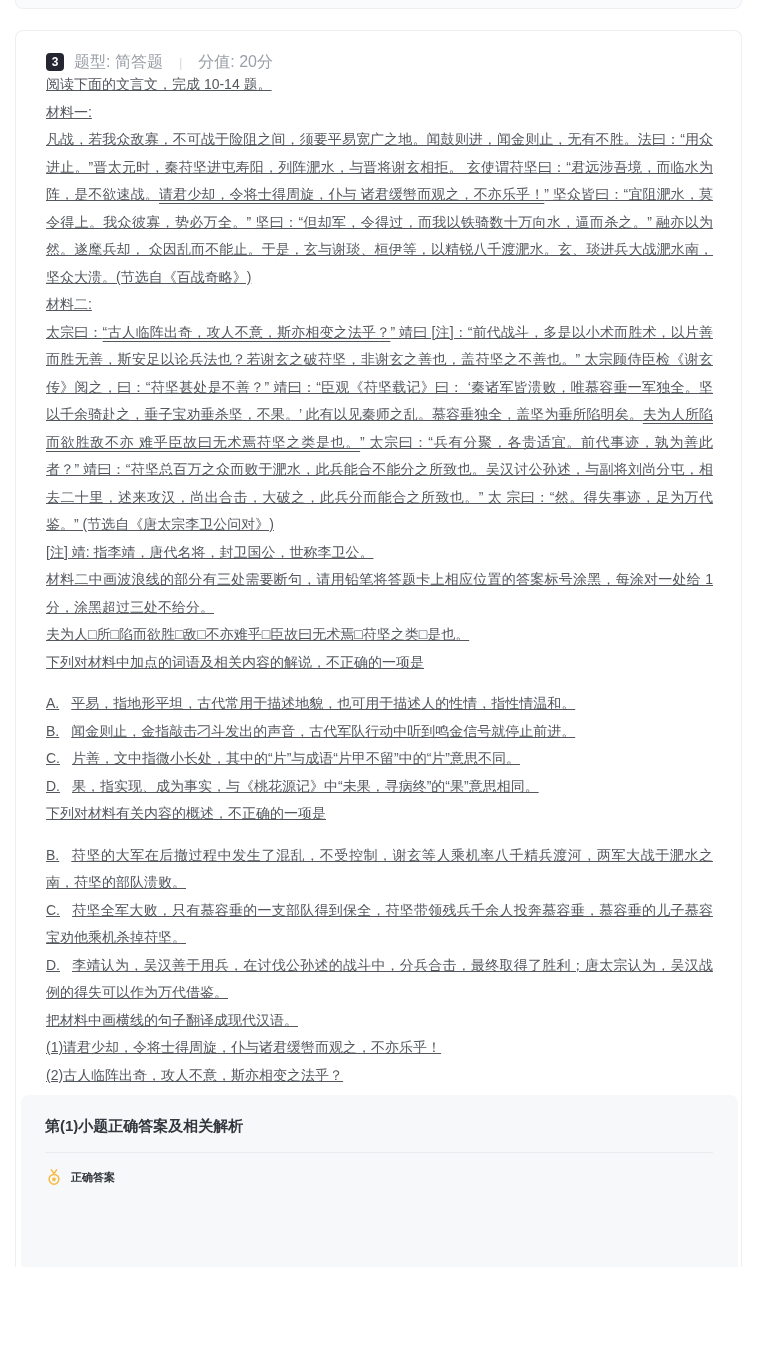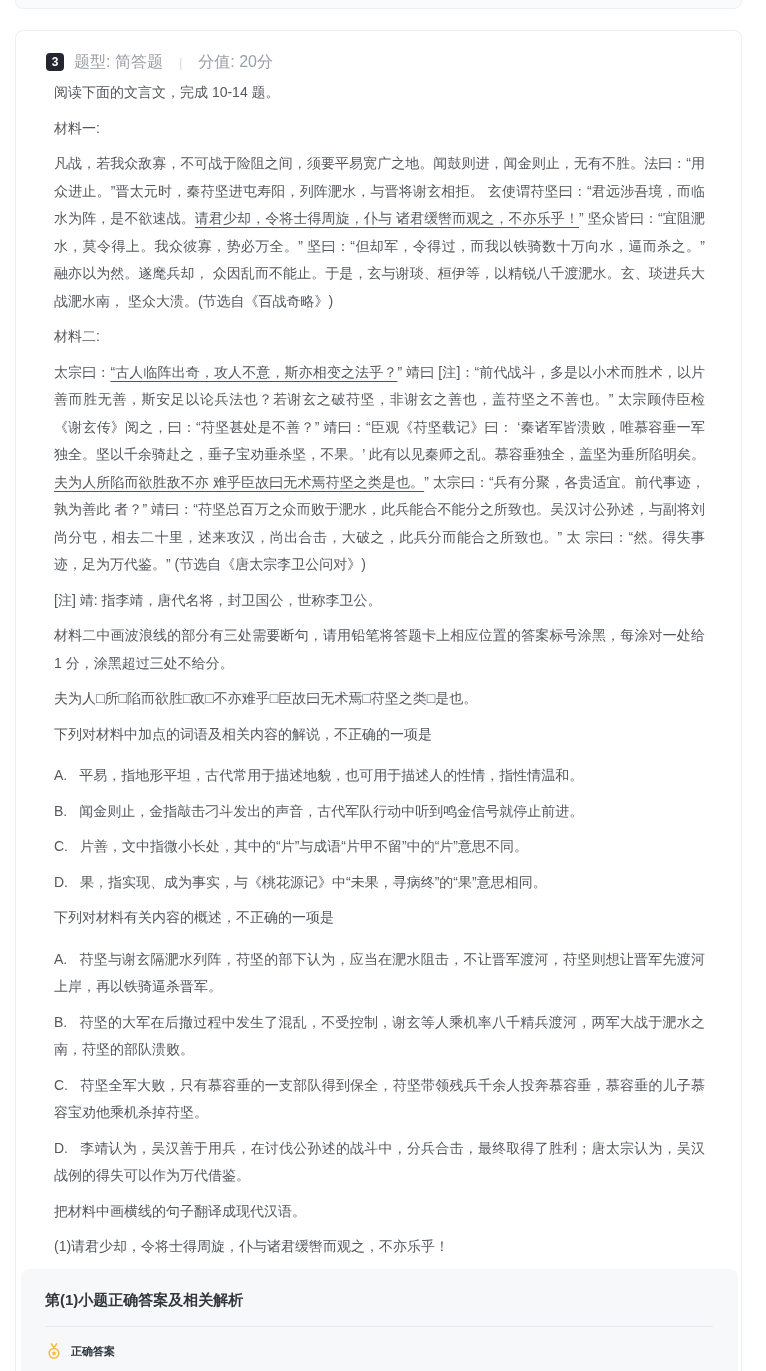--- a/index.html
+++ b/index.html
@@ -21,21 +21,21 @@
     padding:22px 28px 0 30px;
   }
   .header-row{display:flex;align-items:center;gap:10px;height:18px;}
   .q-badge{
     width:18px;height:18px;border-radius:4px;background:#242731;color:#fff;
     font-size:12px;font-weight:bold;display:flex;align-items:center;justify-content:center;
     flex:0 0 auto;
   }
   .meta{color:#9BA0A8;font-size:16px;}
   .meta-sep{color:#D8DBE0;font-size:13px;padding:0 6px;}
-  p.para{margin:8px;line-height:27.5px;text-align:justify;}
+  p.para{margin:0;line-height:27.5px;text-align:justify;text-decoration:underline;}
   .mt-intro{margin-top:10px;}
   .mt-duanju{margin-top:30px;}
   .mt-stem{margin-top:23px;}
   .mt-opts{margin-top:14px;}
   .mt-translate{margin-top:22px;}
   .ul{text-decoration:underline;text-underline-offset:4px;text-decoration-thickness:1px;}
   .opt-label{margin-right:12px;}
   .answer-panel{
     margin:6px -25px 0 -25px;
     background:#F7F8FA;border-radius:8px 8px 0 0;
@@ -76,28 +76,28 @@
   <p class="para mt-stem">下列对材料中加点的词语及相关内容的解说，不正确的一项是</p>
   <div class="mt-opts">
     <p class="para"><span class="opt-label">A.</span><span>平易，指地形平坦，古代常用于描述地貌，也可用于描述人的性情，指性情温和。</span></p>
     <p class="para"><span class="opt-label">B.</span><span>闻金则止，金指敲击刁斗发出的声音，古代军队行动中听到鸣金信号就停止前进。</span></p>
     <p class="para"><span class="opt-label">C.</span><span>片善，文中指微小长处，其中的“片”与成语“片甲不留”中的“片”意思不同。</span></p>
     <p class="para"><span class="opt-label">D.</span><span>果，指实现、成为事实，与《桃花源记》中“未果，寻病终”的“果”意思相同。</span></p>
   </div>
 
   <p class="para mt-stem">下列对材料有关内容的概述，不正确的一项是</p>
   <div class="mt-opts">
-    <p class="para"><span class="opt-label">A.</span><span>苻坚与谢玄隔淝水列阵，苻坚的部下认为，应当在淝水阻击，不让晋军渡河，苻坚则想让晋军先渡河上岸，再以铁骑逼杀晋军。</span></p>
     <p class="para"><span class="opt-label">B.</span><span>苻坚的大军在后撤过程中发生了混乱，不受控制，谢玄等人乘机率八千精兵渡河，两军大战于淝水之南，苻坚的部队溃败。</span></p>
     <p class="para"><span class="opt-label">C.</span><span>苻坚全军大败，只有慕容垂的一支部队得到保全，苻坚带领残兵千余人投奔慕容垂，慕容垂的儿子慕容宝劝他乘机杀掉苻坚。</span></p>
     <p class="para"><span class="opt-label">D.</span><span>李靖认为，吴汉善于用兵，在讨伐公孙述的战斗中，分兵合击，最终取得了胜利；唐太宗认为，吴汉战例的得失可以作为万代借鉴。</span></p>
   </div>
 
   <p class="para mt-translate">把材料中画横线的句子翻译成现代汉语。</p>
   <p class="para">(1)请君少却，令将士得周旋，仆与诸君缓辔而观之，不亦乐乎！</p>
+  <p class="para">(2)古人临阵出奇，攻人不意，斯亦相变之法乎？</p>
 
 
   <div class="answer-panel">
     <p class="answer-heading">第(1)小题正确答案及相关解析</p>
     <hr class="answer-divider">
     <div class="answer-row">
       <span class="medal">
         <svg width="18" height="18" viewBox="0 0 24 24" aria-hidden="true">
           <path d="M8.5 2.5 L12 7.5 L15.5 2.5" fill="none" stroke="#F6B93F" stroke-width="2" stroke-linecap="round" stroke-linejoin="round"></path>
           <circle cx="12" cy="15" r="6.5" fill="none" stroke="#F6B93F" stroke-width="2"></circle>

